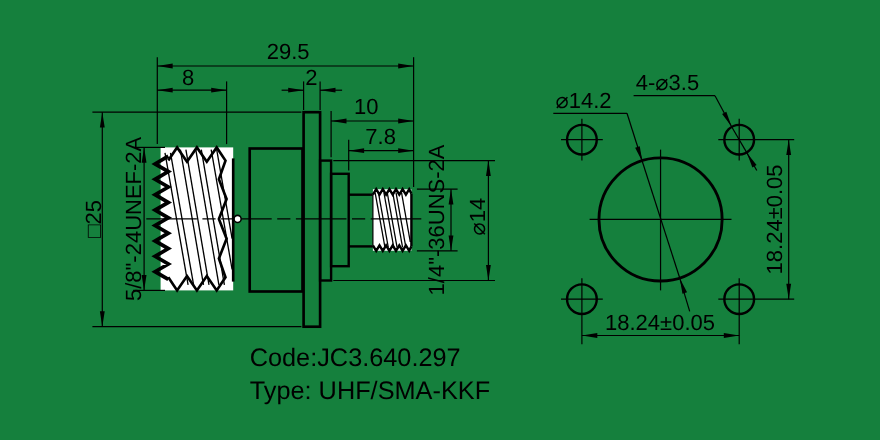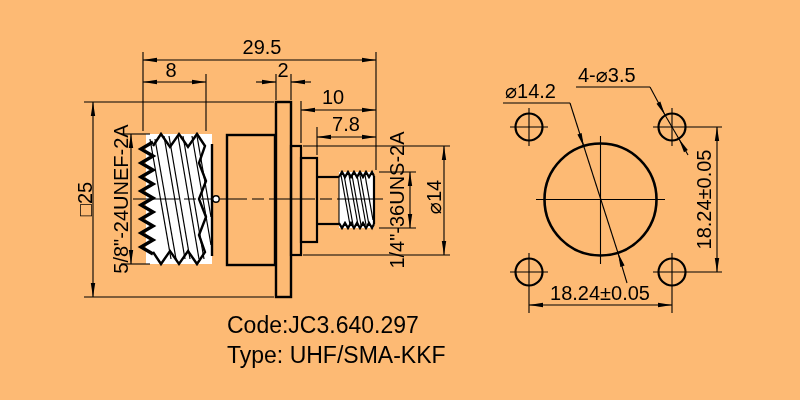--- a/index.html
+++ b/index.html
@@ -1,16 +1,16 @@
 <!DOCTYPE html>
 <html><head>
 <meta charset="utf-8">
 <style>
   html,body{margin:0;padding:0;background:#fff;}
-  .sheet{position:relative;width:800px;height:400px;background:#fdba74;overflow:hidden;}
+  .sheet{position:relative;width:800px;height:400px;background:#15803d;overflow:hidden;}
   svg{display:block;}
   text{font-family:"Liberation Sans","DejaVu Sans",sans-serif;fill:#000;}
   .dimtxt{font-size:20px;}
   .captxt{font-size:23px;}
   .thick{stroke:#000;stroke-width:2.4;fill:none;stroke-linejoin:miter;}
   .med{stroke:#000;stroke-width:2.2;fill:none;}
   .thin{stroke:#000;stroke-width:1.1;fill:none;}
   .hatch{stroke:#000;stroke-width:1.2;fill:none;}
   .whitefill{fill:#fff;stroke:none;}
   .arrow{fill:#000;stroke:none;}

